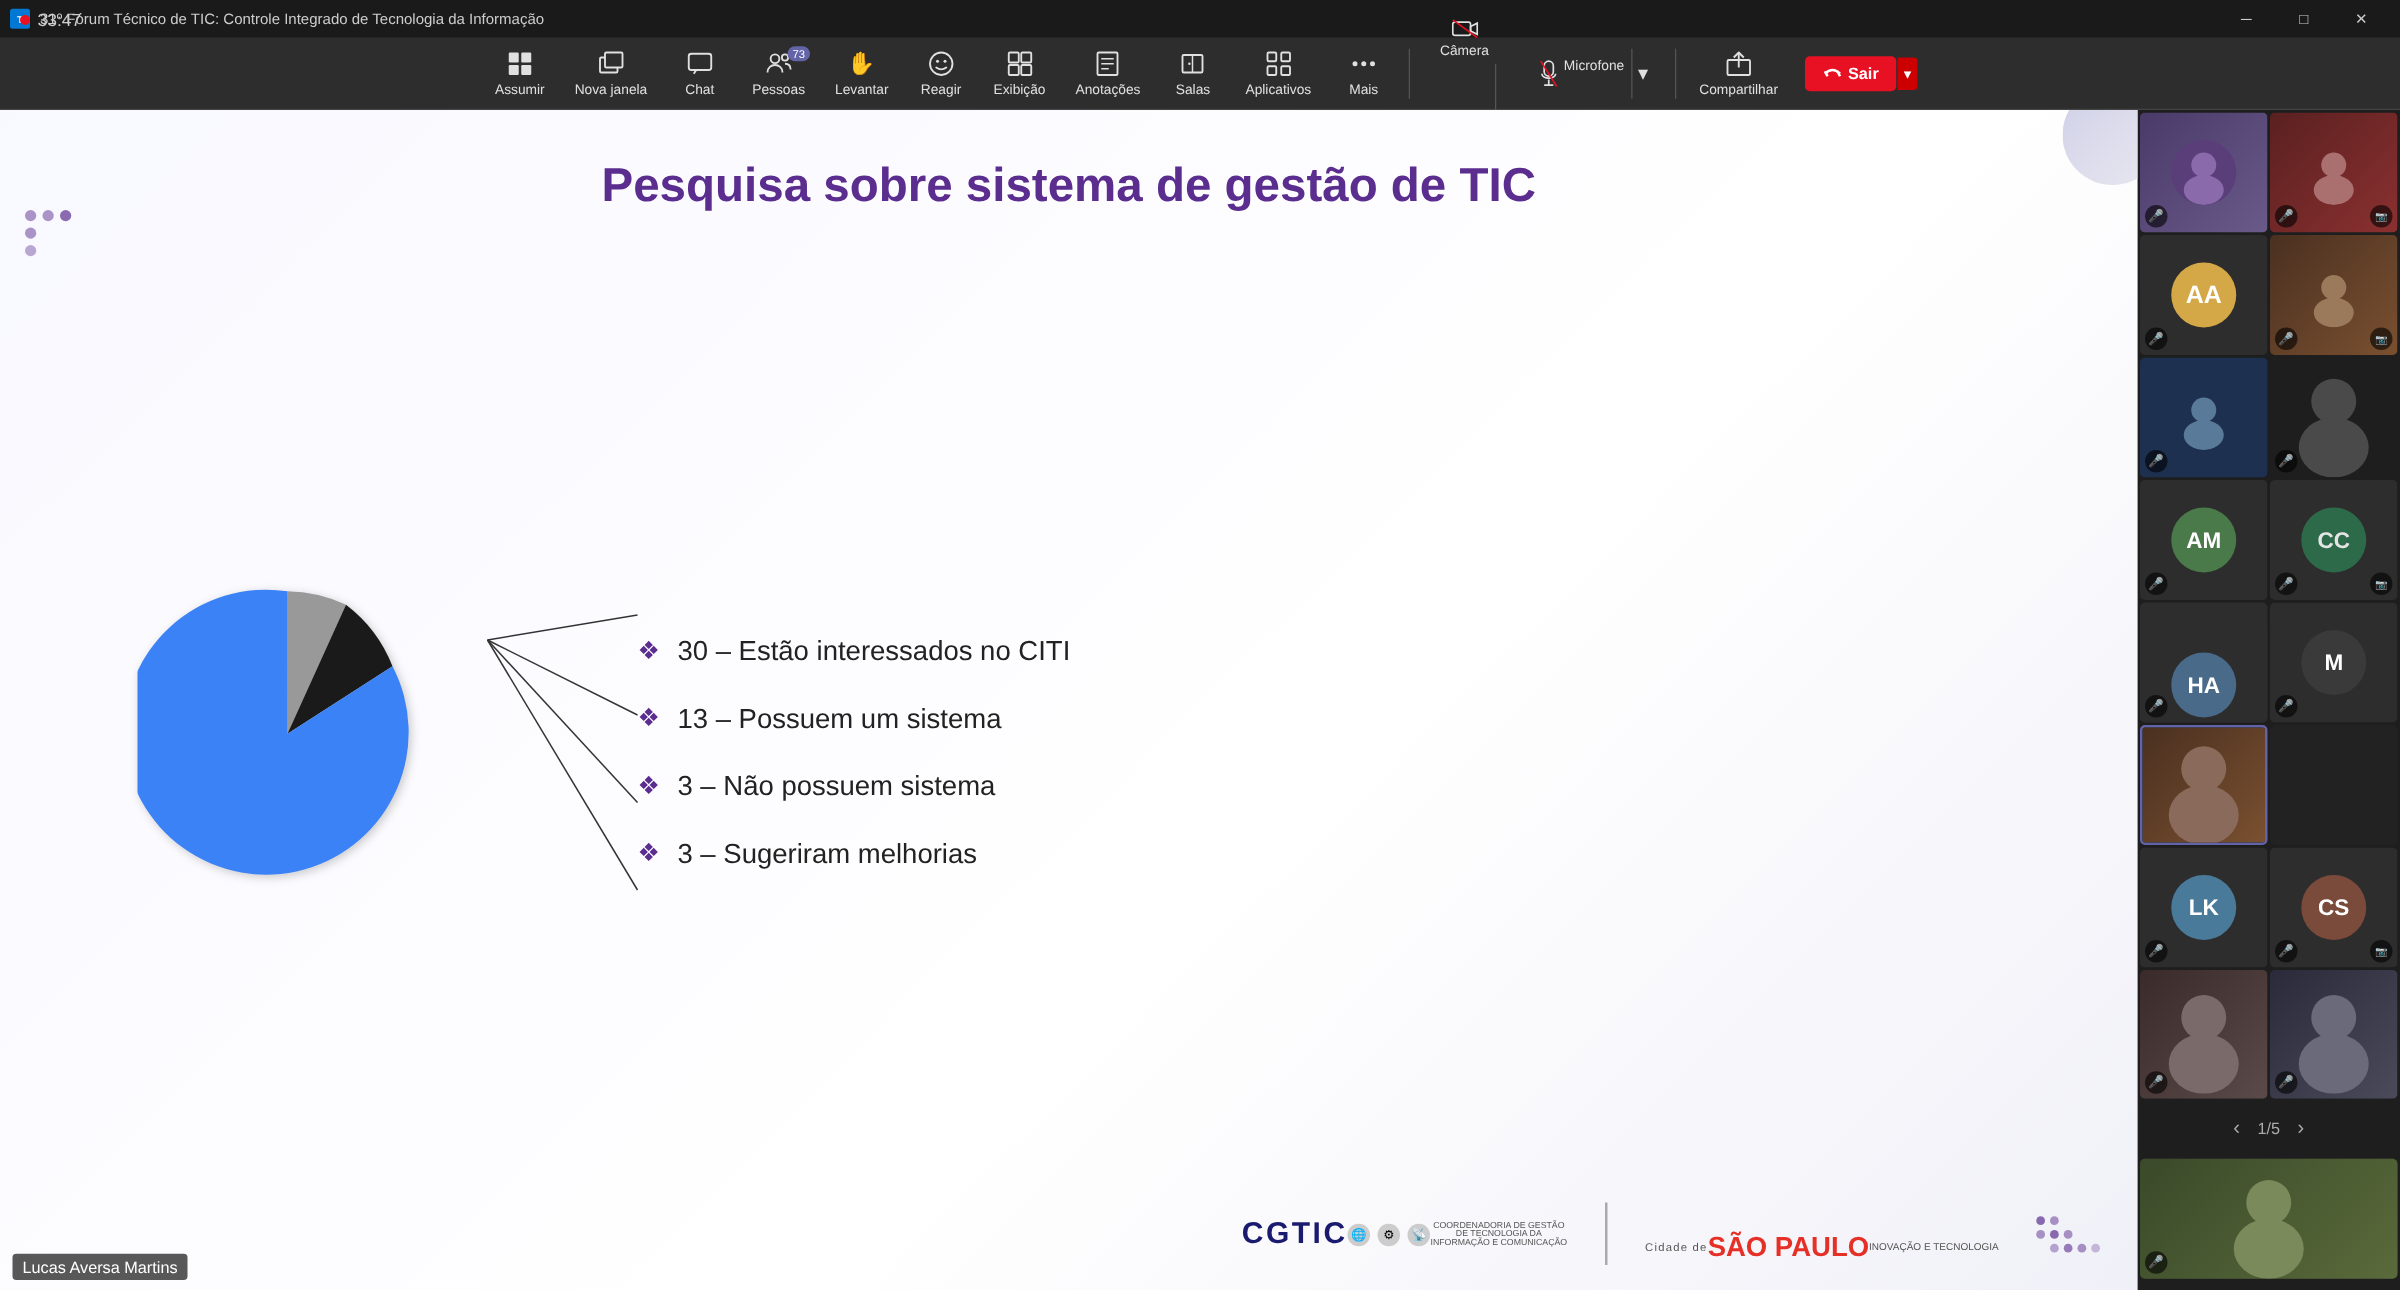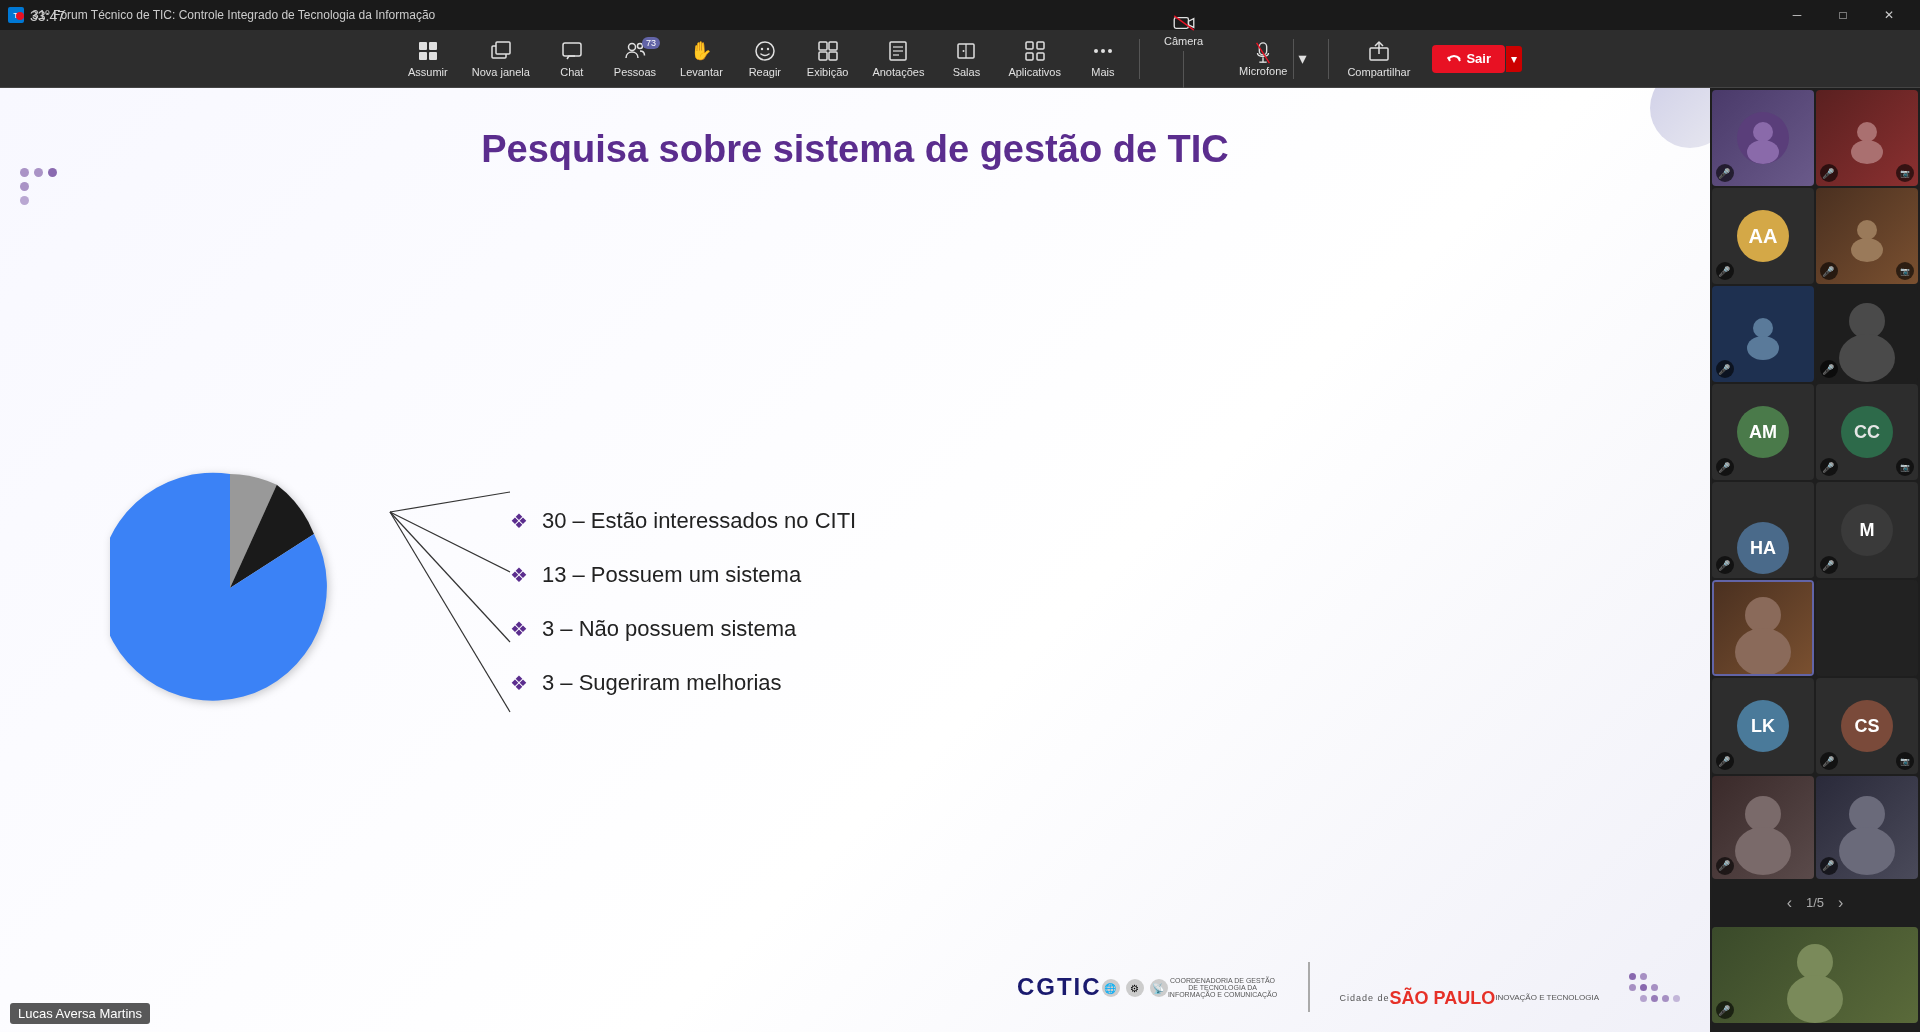--- a/index.html
+++ b/index.html
@@ -450,37 +450,37 @@
           <circle cx="4" cy="5" r="2" fill="#e0e0e0"></circle>
           <circle cx="11" cy="5" r="2" fill="#e0e0e0"></circle>
           <circle cx="18" cy="5" r="2" fill="#e0e0e0"></circle>
         </svg>
     </div>
     <span class="toolbar-label">Mais</span>
   </div>
 
   <div class="toolbar-separator"></div>
 
-  <div class="toolbar-item" style="flex-direction:column; align-items:center; gap:0; min-width:auto;">
+  <div class="toolbar-item" style="flex-direction:column; align-items:flex-end; gap:0; min-width:auto;">
     <div style="display:flex; flex-direction:column; align-items:center; padding:4px 6px;">
       <div class="toolbar-icon">
         <svg width="22" height="16" viewBox="0 0 24 18">
             <rect x="1" y="3" width="16" height="12" rx="2" fill="none" stroke="#e0e0e0" stroke-width="1.5"></rect>
             <path d="M17 7 L23 4 L23 14 L17 11 Z" fill="none" stroke="#e0e0e0" stroke-width="1.5"></path>
             <line x1="1" y1="1" x2="23" y2="17" stroke="#e81123" stroke-width="1.5"></line>
           </svg>
       </div>
       <span class="toolbar-label">Câmera</span>
     </div>
     <div style="height:40px; width:1px; background:#555;"></div>
     <div style="padding:0 4px; cursor:pointer;">▾</div>
   </div>
 
   <div class="toolbar-item" style="flex-direction:row; align-items:center; gap:0; min-width:auto;">
-    <div style="display:flex; flex-direction:column; align-items:center; padding:4px 6px;">
+    <div style="display:flex; flex-direction:row; align-items:flex-start; padding:4px 6px;">
       <div class="toolbar-icon">
         <svg width="16" height="22" viewBox="0 0 16 24">
             <rect x="4" y="1" width="8" height="13" rx="4" fill="none" stroke="#e0e0e0" stroke-width="1.5"></rect>
             <path d="M2 12 C2 17 14 17 14 12" fill="none" stroke="#e0e0e0" stroke-width="1.5"></path>
             <line x1="8" y1="17" x2="8" y2="22" stroke="#e0e0e0" stroke-width="1.5"></line>
             <line x1="4" y1="22" x2="12" y2="22" stroke="#e0e0e0" stroke-width="1.5"></line>
             <line x1="1" y1="1" x2="15" y2="23" stroke="#e81123" stroke-width="1.5"></line>
           </svg>
       </div>
       <span class="toolbar-label">Microfone</span>
@@ -594,21 +594,21 @@
             <div style="width:18px;height:18px;border-radius:50%;background:#ccc;display:flex;align-items:center;justify-content:center;font-size:10px;">🌐</div>
             <div style="width:18px;height:18px;border-radius:50%;background:#ccc;display:flex;align-items:center;justify-content:center;font-size:10px;">⚙</div>
             <div style="width:18px;height:18px;border-radius:50%;background:#ccc;display:flex;align-items:center;justify-content:center;font-size:10px;">📡</div>
           </div>
           <span style="font-size:7px;color:#555;text-align:center;max-width:110px;">COORDENADORIA DE GESTÃO DE TECNOLOGIA
 DA INFORMAÇÃO E COMUNICAÇÃO</span>
         </div>
         <div style="width:2px;height:50px;background:#aaa;margin:0 10px;"></div>
         <div class="logo-sp" style="border:none; padding:0;">
           <span style="font-size:9px;color:#555;letter-spacing:1px;">Cidade de</span>
-          <span style="font-size:18px;font-weight:900;color:#e63027;line-height:1;">SÃO PAULO</span>
+          <span style="font-size:22px;font-weight:900;color:#e63027;line-height:1;">SÃO PAULO</span>
           <span style="font-size:8px;color:#555;text-align:center;">INOVAÇÃO E
 TECNOLOGIA</span>
         </div>
 
         <div style="display:grid; grid-template-columns:repeat(5, 7px); gap:4px; margin-left:10px;">
           <div style="width:7px;height:7px;border-radius:50%;background:#5b2d8e;opacity:0.7;"></div>
           <div style="width:7px;height:7px;border-radius:50%;background:#5b2d8e;opacity:0.5;"></div>
           <div style="width:7px;height:7px;"></div>
           <div style="width:7px;height:7px;"></div>
           <div style="width:7px;height:7px;"></div>

